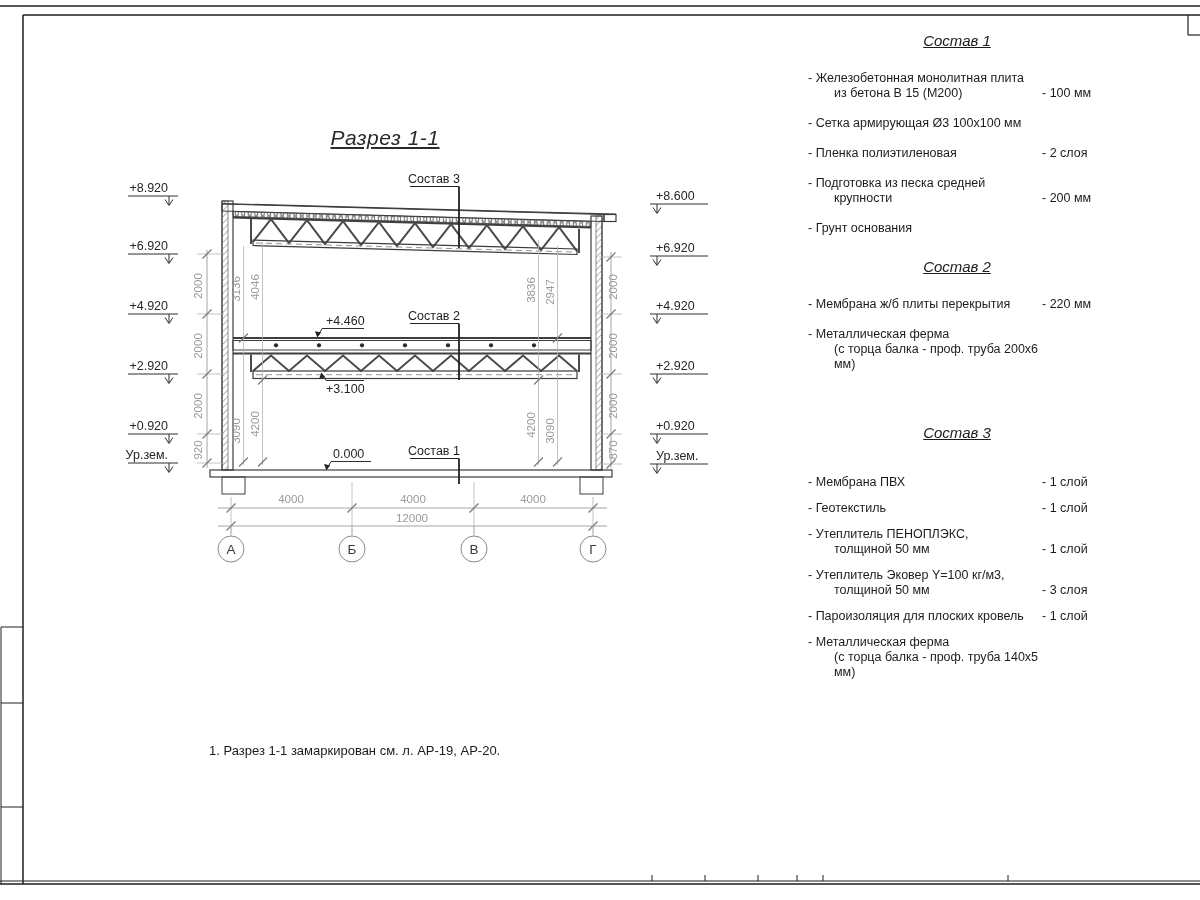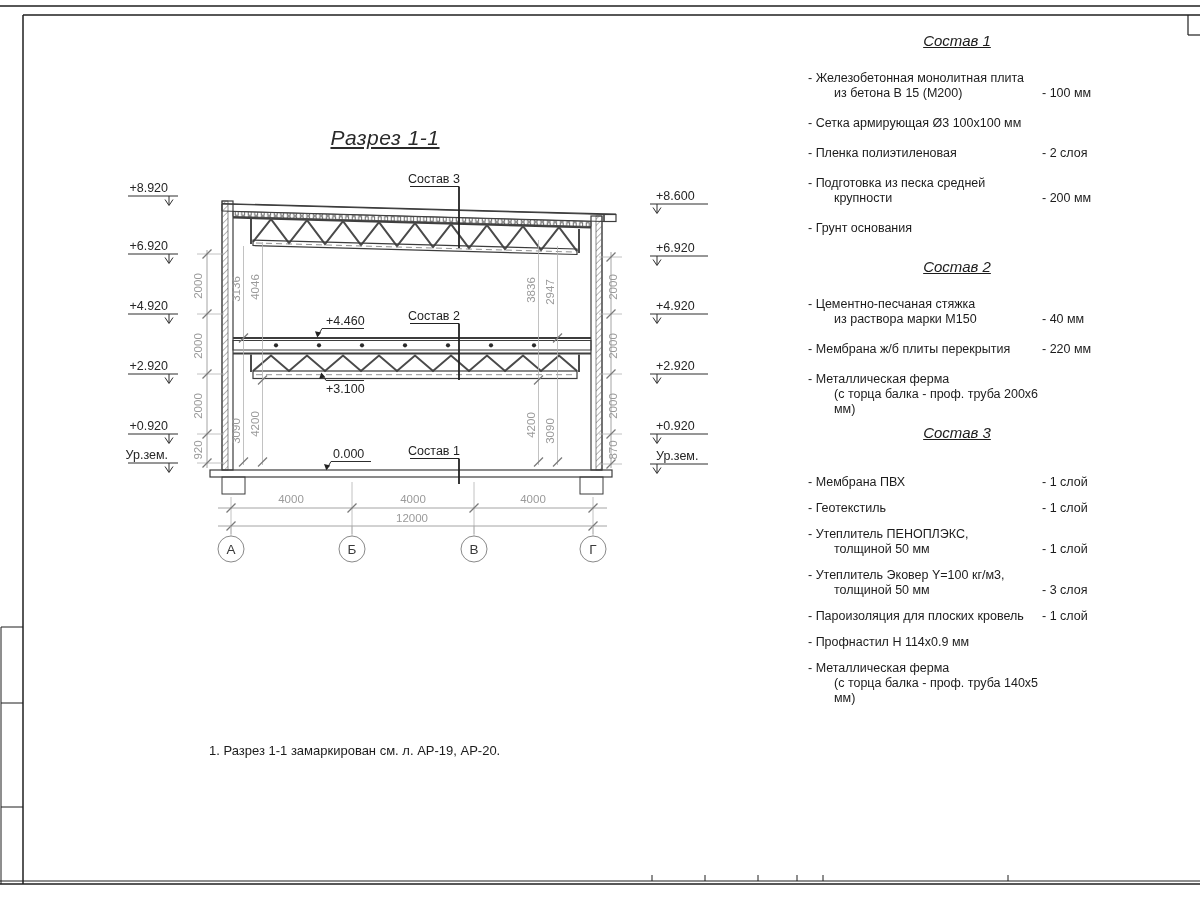--- a/index.html
+++ b/index.html
@@ -376,25 +376,20 @@
   </div>
   <div class="item">
     <div class="l1">- Грунт основания</div>
 
   </div>
 </div>
 
 <div class="spec" style="top:258px">
   <div class="spec-h">Состав 2</div>
   <div class="item">
-    <div class="l1">- Цементно-песчаная стяжка</div>
-    <div class="l2">из раствора марки М150</div>
-    <div class="val">- 40 мм</div>
-  </div>
-  <div class="item">
     <div class="l1">- Мембрана ж/б плиты перекрытия</div>
 
     <div class="val">- 220 мм</div>
   </div>
   <div class="item">
     <div class="l1">- Металлическая ферма</div>
     <div class="l2">(с торца балка - проф. труба 200х6 мм)</div>
 
   </div>
 </div>
@@ -420,23 +415,19 @@
     <div class="l1">- Утеплитель Эковер Y=100 кг/м3,</div>
     <div class="l2">толщиной 50 мм</div>
     <div class="val">- 3 слоя</div>
   </div>
   <div class="item">
     <div class="l1">- Пароизоляция для плоских кровель</div>
 
     <div class="val">- 1 слой</div>
   </div>
   <div class="item">
-    <div class="l1">- Профнастил Н 114х0.9 мм</div>
-
-  </div>
-  <div class="item">
     <div class="l1">- Металлическая ферма</div>
     <div class="l2">(с торца балка - проф. труба 140х5 мм)</div>
 
   </div>
 </div>
 
 <div class="note">1. Разрез 1-1 замаркирован см. л. АР-19, АР-20.</div>
 
 </body></html>

